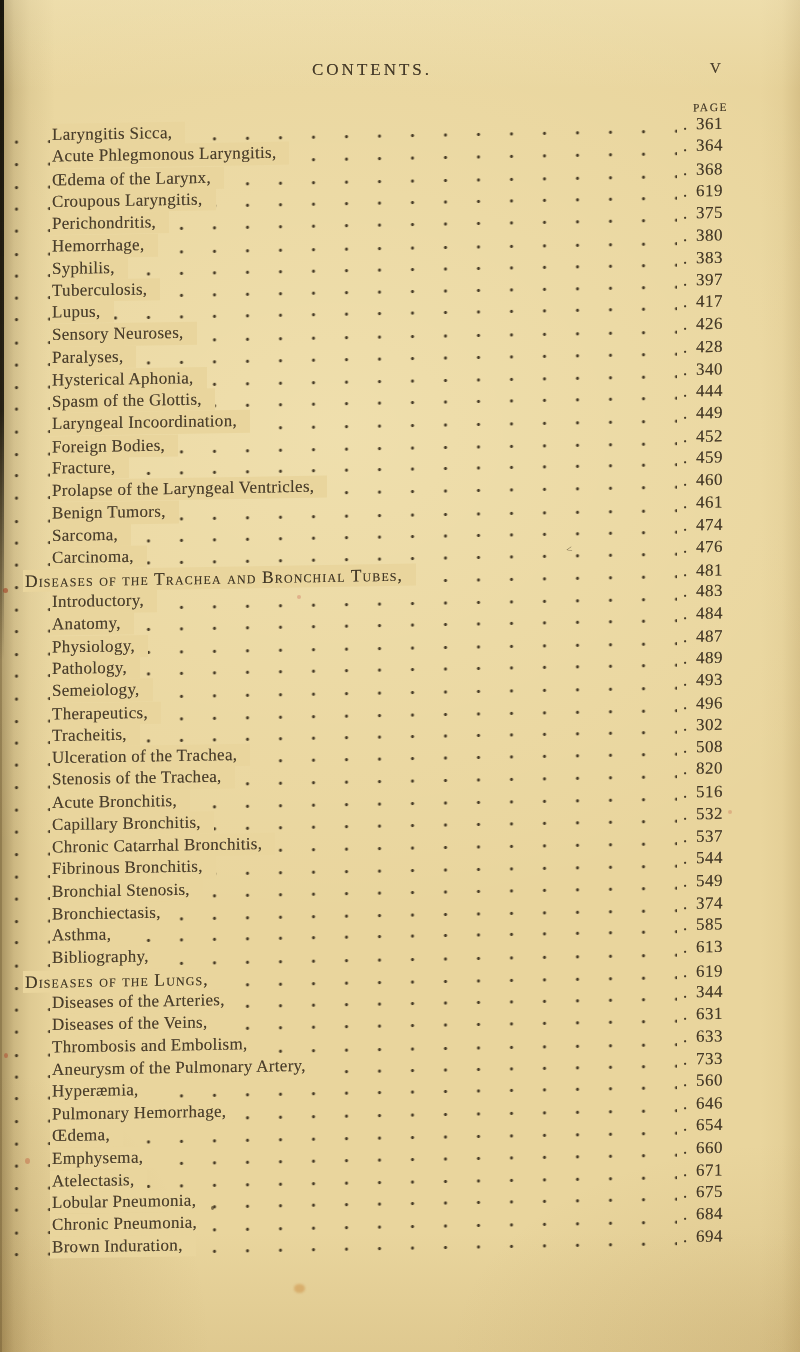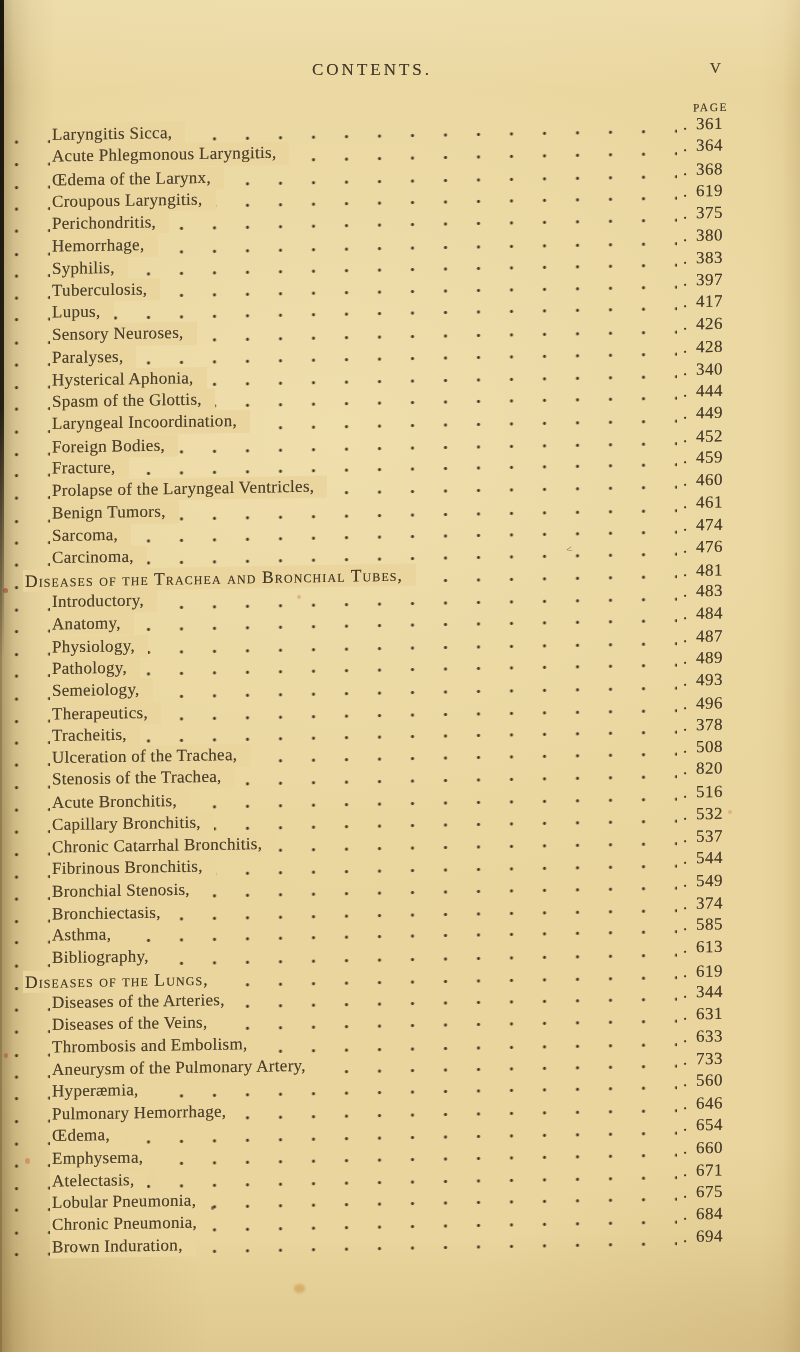--- a/index.html
+++ b/index.html
@@ -302,21 +302,21 @@
     <span class="title">Therapeutics,</span>
     <span class="fill"></span>
     <span class="num">
             <span class="num-v">496</span>
           </span>
   </div>
         <div class="row">
     <span class="title">Tracheitis,</span>
     <span class="fill"></span>
     <span class="num">
-            <span class="num-v">378</span>
+            <span class="num-v">302</span>
           </span>
   </div>
         <div class="row">
     <span class="title">Ulceration of the Trachea,</span>
     <span class="fill"></span>
     <span class="num">
             <span class="num-v">508</span>
           </span>
   </div>
         <div class="row">

